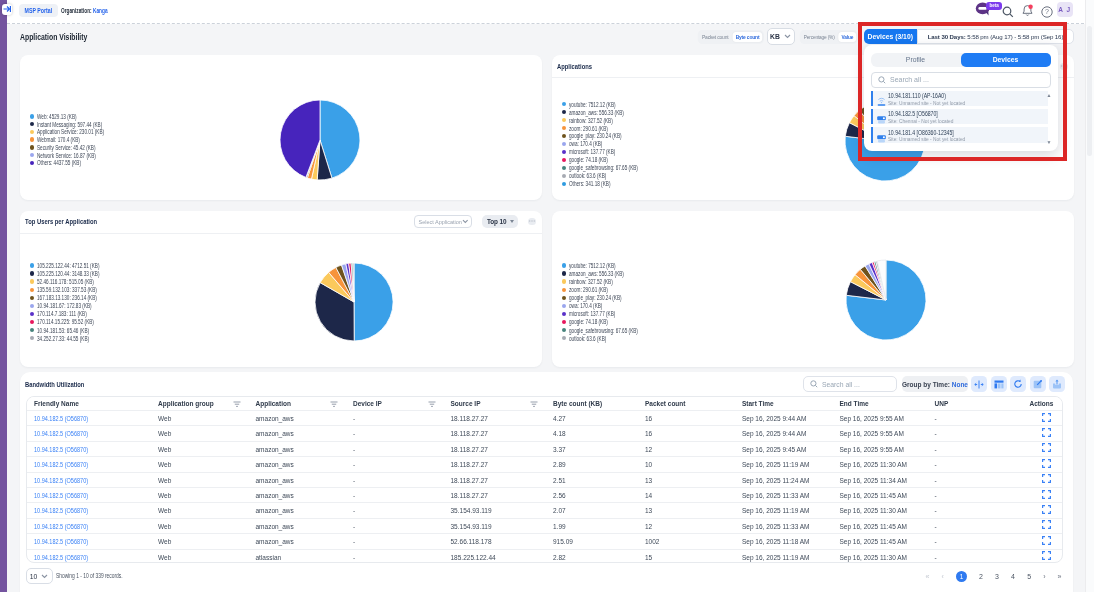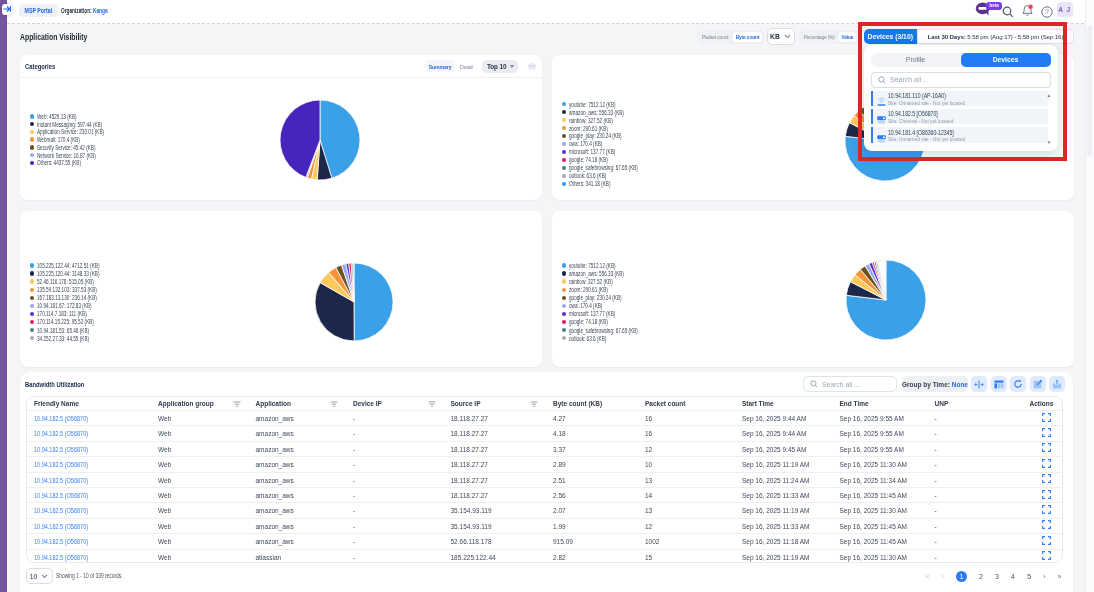--- a/index.html
+++ b/index.html
@@ -68,31 +68,20 @@
     </svg></div>
 <div class="abs" style="right:236px;top:28.5px;height:17px;display:flex;align-items:center">
 <span class="seg" style="background:#eff1f4;padding:2px;border-radius:5px;font-size:5.8px;transform:scaleX(0.82);transform-origin:right center">
       <span class="segi" style="padding:2px 3px;font-size:5.8px">Percentage (%)</span>
       <span class="segi on" style="font-size:5.8px;padding:2px 3.5px">Value</span>
     </span>
 </div>
 <div class="abs" style="left:863.5px;top:29px;width:53.5px;height:15px;background:#1677f0;border-radius:5px 0 0 5px;color:#fff;font-weight:bold;font-size:6.8px;display:flex;align-items:center;justify-content:center">Devices (3/10)</div>
 <div class="abs" style="left:917px;top:29px;width:157px;height:15px;background:#fff;border:1px solid #dfe3ea;border-radius:0 5px 5px 0;color:#2c3a52;font-size:6.1px;display:flex;align-items:center;justify-content:center;white-space:nowrap;letter-spacing:-0.1px"><b>Last 30 Days:</b>&nbsp;5:58 pm (Aug 17) - 5:58 pm (Sep 16)</div>
 <div class="card" style="left:19.5px;top:55.3px;width:522px;height:144.5px">
-    <div class="chead">
-      <span class="ctitle">Categories</span>
-      <span class="hctl">
-        <span class="seg" style="gap:6px;transform:scaleX(0.85);transform-origin:right center">
-          <span class="segi on" style="background:#f3f6fb;box-shadow:none">Summary</span>
-          <span class="segi" style="padding:2.5px 0">Detail</span>
-        </span>
-        <span class="top10">Top 10<span style="display:inline-block;vertical-align:1px;margin-left:3px;width:0;height:0;border-left:2.6px solid transparent;border-right:2.6px solid transparent;border-top:3.2px solid #7b8594"></span></span>
-        <span class="more">⋯</span>
-      </span>
-    </div>
     <div class="abs" style="left:10.5px;top:57.2px">
       <div class="lgr" style="height:7.75px">
         <span class="dot" style="background:#3AA0E8"></span>
         <span class="lgt">Web: 4529.13 (KB)</span>
       </div>
       <div class="lgr" style="height:7.75px">
         <span class="dot" style="background:#1D2749"></span>
         <span class="lgt">Instant Messaging: 597.44 (KB)</span>
       </div>
       <div class="lgr" style="height:7.75px">
@@ -120,20 +109,31 @@
         <path d="M41.0 41.0L41.00 1.00A40 40 0 0 1 52.95 79.17Z" fill="#3AA0E8" stroke="#fff" stroke-width="0.8" stroke-linejoin="round"></path>
         <path d="M41.0 41.0L52.95 79.17A40 40 0 0 1 38.17 80.90Z" fill="#1D2749" stroke="#fff" stroke-width="0.8" stroke-linejoin="round"></path>
         <path d="M41.0 41.0L38.17 80.90A40 40 0 0 1 32.46 80.08Z" fill="#FBC95C" stroke="#fff" stroke-width="0.8" stroke-linejoin="round"></path>
         <path d="M41.0 41.0L32.46 80.08A40 40 0 0 1 28.35 78.95Z" fill="#F7943B" stroke="#fff" stroke-width="0.8" stroke-linejoin="round"></path>
         <path d="M41.0 41.0L28.35 78.95A40 40 0 0 1 27.27 78.57Z" fill="#6E531D" stroke="#fff" stroke-width="0.8" stroke-linejoin="round"></path>
         <path d="M41.0 41.0L27.27 78.57A40 40 0 0 1 26.88 78.42Z" fill="#9AA6EE" stroke="#fff" stroke-width="0.8" stroke-linejoin="round"></path>
         <path d="M41.0 41.0L26.88 78.42A40 40 0 0 1 41.00 1.00Z" fill="#4724BC" stroke="#fff" stroke-width="0.8" stroke-linejoin="round"></path>
       </svg></div>
   </div>
 <div class="card" style="left:551.5px;top:55.3px;width:522px;height:144.5px">
+    <div class="chead">
+      <span class="ctitle">Applications</span>
+      <span class="hctl">
+        <span class="seg" style="gap:6px;transform:scaleX(0.85);transform-origin:right center">
+          <span class="segi on" style="background:#f3f6fb;box-shadow:none">Summary</span>
+          <span class="segi" style="padding:2.5px 0">Detail</span>
+        </span>
+        <span class="top10">Top 10<span style="display:inline-block;vertical-align:1px;margin-left:3px;width:0;height:0;border-left:2.6px solid transparent;border-right:2.6px solid transparent;border-top:3.2px solid #7b8594"></span></span>
+        <span class="more">⋯</span>
+      </span>
+    </div>
     <div class="abs" style="left:10.5px;top:44.9px">
       <div class="lgr" style="height:7.96px">
         <span class="dot" style="background:#3AA0E8"></span>
         <span class="lgt">youtube: 7512.12 (KB)</span>
       </div>
       <div class="lgr" style="height:7.96px">
         <span class="dot" style="background:#1D2749"></span>
         <span class="lgt">amazon_aws: 556.33 (KB)</span>
       </div>
       <div class="lgr" style="height:7.96px">
@@ -181,20 +181,33 @@
         <path d="M41.0 41.0L15.30 10.35A40 40 0 0 1 20.11 6.89Z" fill="#6E531D" stroke="#fff" stroke-width="0.8" stroke-linejoin="round"></path>
         <path d="M41.0 41.0L20.11 6.89A40 40 0 0 1 23.96 4.81Z" fill="#9AA6EE" stroke="#fff" stroke-width="0.8" stroke-linejoin="round"></path>
         <path d="M41.0 41.0L23.96 4.81A40 40 0 0 1 27.23 3.45Z" fill="#5A31C9" stroke="#fff" stroke-width="0.8" stroke-linejoin="round"></path>
         <path d="M41.0 41.0L27.23 3.45A40 40 0 0 1 29.04 2.83Z" fill="#E8175D" stroke="#fff" stroke-width="0.8" stroke-linejoin="round"></path>
         <path d="M41.0 41.0L29.04 2.83A40 40 0 0 1 30.71 2.35Z" fill="#47837C" stroke="#fff" stroke-width="0.8" stroke-linejoin="round"></path>
         <path d="M41.0 41.0L30.71 2.35A40 40 0 0 1 32.30 1.96Z" fill="#A7ABB3" stroke="#fff" stroke-width="0.8" stroke-linejoin="round"></path>
         <path d="M41.0 41.0L32.30 1.96A40 40 0 0 1 41.00 1.00Z" fill="#fcfdfe" stroke="#e6e9ee" stroke-width="0.8" stroke-linejoin="round"></path>
       </svg></div>
   </div>
 <div class="card" style="left:19.5px;top:210.5px;width:522px;height:156px">
+    <div class="chead">
+      <span class="ctitle">Top Users per Application</span>
+      <span class="hctl">
+        <span class="selbox">
+          <span>Select Application</span>
+          <svg width="7" height="5" viewBox="0 0 7 5">
+            <path d="M1 1l2.5 2.5L6 1" stroke="#8b94a3" stroke-width="1.1" fill="none"></path>
+          </svg>
+        </span>
+        <span class="top10">Top 10<span style="display:inline-block;vertical-align:1px;margin-left:3px;width:0;height:0;border-left:2.6px solid transparent;border-right:2.6px solid transparent;border-top:3.2px solid #7b8594"></span></span>
+        <span class="more">⋯</span>
+      </span>
+    </div>
     <div class="abs" style="left:10.5px;top:51px">
       <div class="lgr" style="height:8.07px">
         <span class="dot" style="background:#3AA0E8"></span>
         <span class="lgt">105.225.122.44: 4712.51 (KB)</span>
       </div>
       <div class="lgr" style="height:8.07px">
         <span class="dot" style="background:#1D2749"></span>
         <span class="lgt">105.225.120.44: 3148.33 (KB)</span>
       </div>
       <div class="lgr" style="height:8.07px">

